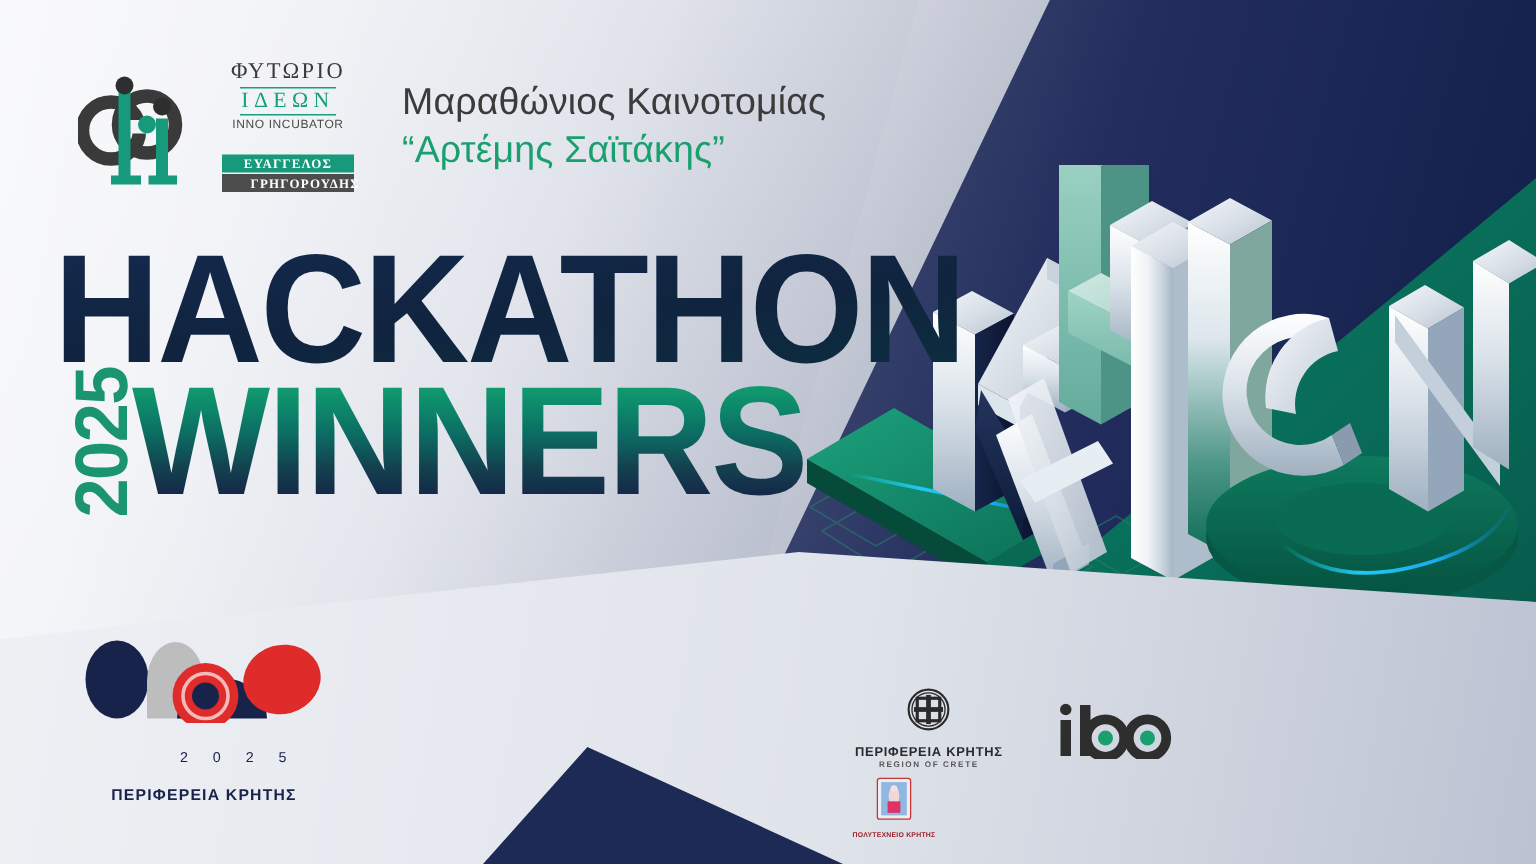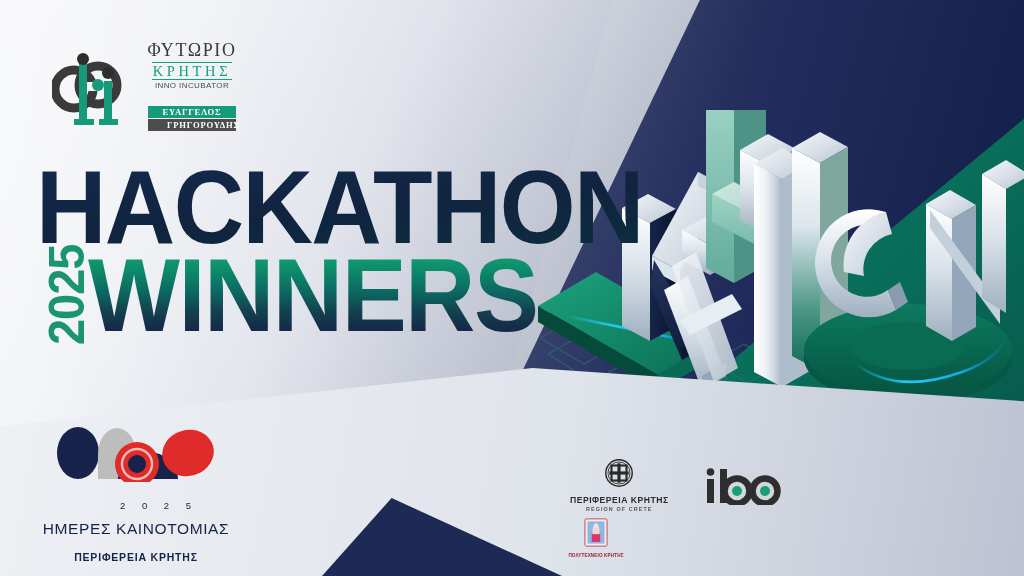--- a/index.html
+++ b/index.html
@@ -74,21 +74,21 @@
     pointer-events:none;
   }
 
   
   .header { position:absolute; left:52px; top:40px; display:flex; align-items:center; gap:18px; }
 
   .cpi-mark { position:relative; width:78px; height:82px; flex:0 0 auto; }
   .cpi-mark svg { display:block; }
 
   .cpi-words { display:flex; flex-direction:column; align-items:center; width:88px; }
-  .cpi-l1 { font-size:18px; letter-spacing:1.6px; color:#3a3a3a; font-family:"Liberation Serif", serif; line-height:1.15; }
+  .cpi-l1 { font-size:15px; letter-spacing:1.6px; color:#3a3a3a; font-family:"Liberation Serif", serif; line-height:1.15; }
   .cpi-l2 { font-size:14.5px; letter-spacing:3.6px; color:#159f7d; font-family:"Liberation Serif", serif; line-height:1.15;
             border-top:1px solid #159f7d; border-bottom:1px solid #159f7d; padding:0 1px; margin-top:1px; }
   .cpi-l3 { font-size:8px; letter-spacing:0.4px; color:#4a4a4a; font-family:"Liberation Sans", sans-serif; margin-top:1px; }
   .cpi-l4 { background:#169a7b; color:#fff; font-size:8.6px; letter-spacing:0.8px;
             font-family:"Liberation Serif", serif; font-weight:bold; padding:1px 4px; margin-top:16px; width:100%; text-align:center; }
   .cpi-l5 { background:#4d4d4d; color:#fff; font-size:8.6px; letter-spacing:0.8px;
             font-family:"Liberation Serif", serif; font-weight:bold; padding:1px 19px; margin-top:1px; width:100%; text-align:center; }
 
   .event-title { margin-left:14px; }
   .event-l1 { font-size:25px; color:#3b3b3b; line-height:1.28; letter-spacing:0.1px; }
@@ -333,26 +333,30 @@
         <circle cx="31" cy="14" r="6" fill="#2e2e2e"></circle>
         <rect x="52" y="36" width="8" height="42" fill="#169a7b"></rect>
         <circle cx="56" cy="28" r="6" fill="#2e2e2e"></circle>
         <rect x="22" y="74" width="20" height="6" fill="#169a7b"></rect>
         <rect x="47" y="74" width="19" height="6" fill="#169a7b"></rect>
       </svg>
     </div>
 
     <div class="cpi-words">
       <div class="cpi-l1">ΦΥΤΩΡΙΟ</div>
-      <div class="cpi-l2">ΚΡΗΤΗΣ</div>
+      <div class="cpi-l2">ΙΔΕΩΝ</div>
       <div class="cpi-l3">INNO INCUBATOR</div>
       <div class="cpi-l4">ΕΥΑΓΓΕΛΟΣ</div>
       <div class="cpi-l5">ΓΡΗΓΟΡΟΥΔΗΣ</div>
     </div>
 
+    <div class="event-title">
+      <div class="event-l1">Μαραθώνιος Καινοτομίας</div>
+      <div class="event-l2">“Αρτέμης Σαϊτάκης”</div>
+    </div>
   </div>
 
   <div class="headline">
     <div class="hk">HACKATHON</div>
     <div class="win-row">
       <div class="year">2025</div>
       <div class="wn">WINNERS</div>
     </div>
   </div>
 
@@ -362,21 +366,20 @@
         <ellipse cx="42" cy="33" rx="21" ry="26" fill="#17234a"></ellipse>
         <path d="M62 59 L62 34 a19 26 0 0 1 38 0 L100 59 Z" fill="#bdbdbd"></path>
         <path d="M82 59 a30 27 0 0 1 60 0 Z" fill="#17234a"></path>
         <circle cx="101" cy="44" r="22" fill="#e02b2b"></circle>
         <circle cx="101" cy="44" r="15" fill="none" stroke="#f4b9b9" stroke-width="2.4"></circle>
         <circle cx="101" cy="44" r="9" fill="#17234a"></circle>
         <ellipse cx="152" cy="33" rx="26" ry="23" fill="#e02b2b" transform="rotate(-16 152 33)"></ellipse>
       </svg>
     </div>
     <div class="inno-year">2 0 2 5</div>
-    <div class="inno-sub">ΗΜΕΡΕΣ ΚΑΙΝΟΤΟΜΙΑΣ</div>
     <div class="inno-region">ΠΕΡΙΦΕΡΕΙΑ ΚΡΗΤΗΣ</div>
   </div>
 
   <div class="partners-top">
 
     <div class="crete-logo">
       <div>
         <svg viewBox="0 0 34 34" width="30" height="30" aria-hidden="true">
           <circle cx="17" cy="17" r="15" fill="none" stroke="#2a2a2a" stroke-width="1.6"></circle>
           <circle cx="17" cy="17" r="12.5" fill="none" stroke="#2a2a2a" stroke-width="1"></circle>

